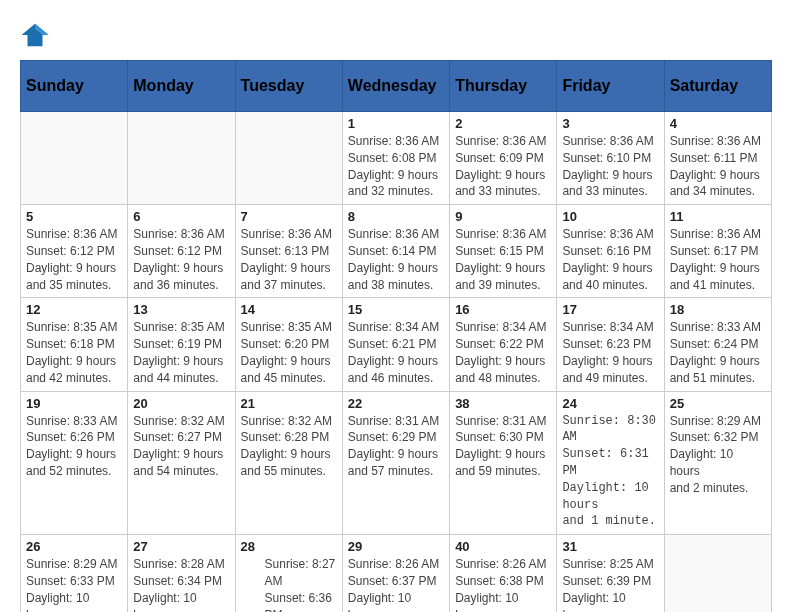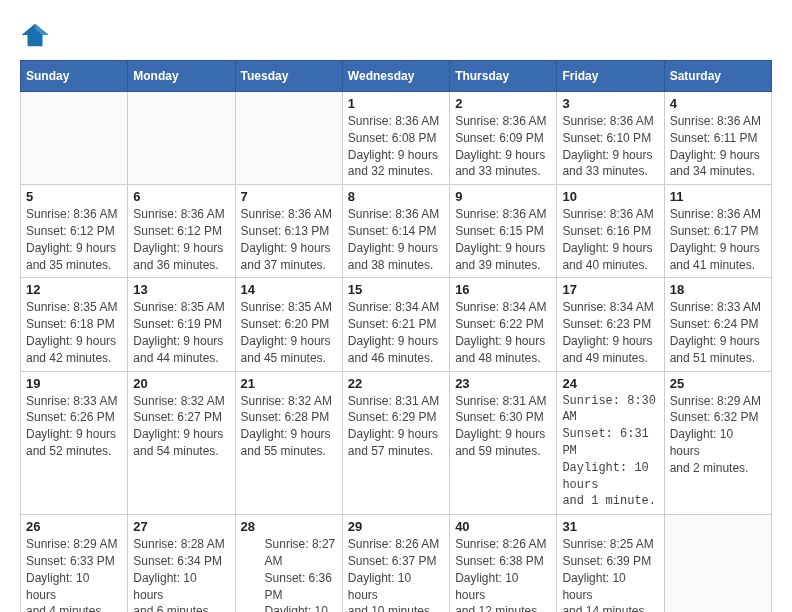--- a/index.html
+++ b/index.html
@@ -44,24 +44,24 @@
       font-size: 15px;
       color: #555;
     }
     .calendar {
       width: 100%;
       border-collapse: collapse;
       font-size: 11px;
     }
     .calendar th {
       background-color: #3a6ab0;
-      color: #ffffff;
+      color: #000000;
       text-align: left;
-      padding: 8px 5px;
-      font-size: 12px;
+      padding: 16px 5px;
+      font-size: 16px;
       font-weight: bold;
       border: 1px solid #2a5a9a;
     }
     .calendar td {
       border: 1px solid #ccc;
       vertical-align: top;
       padding: 4px 5px;
       width: 107px;
       min-height: 80px;
       background: #fff;
@@ -272,21 +272,21 @@
 and 55 minutes.</div>
         </td>
         <td>
           <div class="day-num">22</div>
           <div class="day-info" style="white-space: pre-line;">Sunrise: 8:31 AM
 Sunset: 6:29 PM
 Daylight: 9 hours
 and 57 minutes.</div>
         </td>
         <td>
-          <div class="day-num">23</div>
+          <div class="day-num">38</div>
           <div class="day-info" style="white-space: pre-line;">Sunrise: 8:31 AM
 Sunset: 6:30 PM
 Daylight: 9 hours
 and 59 minutes.</div>
         </td>
         <td>
           <div class="day-num">24</div>
           <div class="day-info" style="white-space: pre-line; font-family: Liberation Mono, monospace;">Sunrise: 8:30 AM
 Sunset: 6:31 PM
 Daylight: 10 hours

